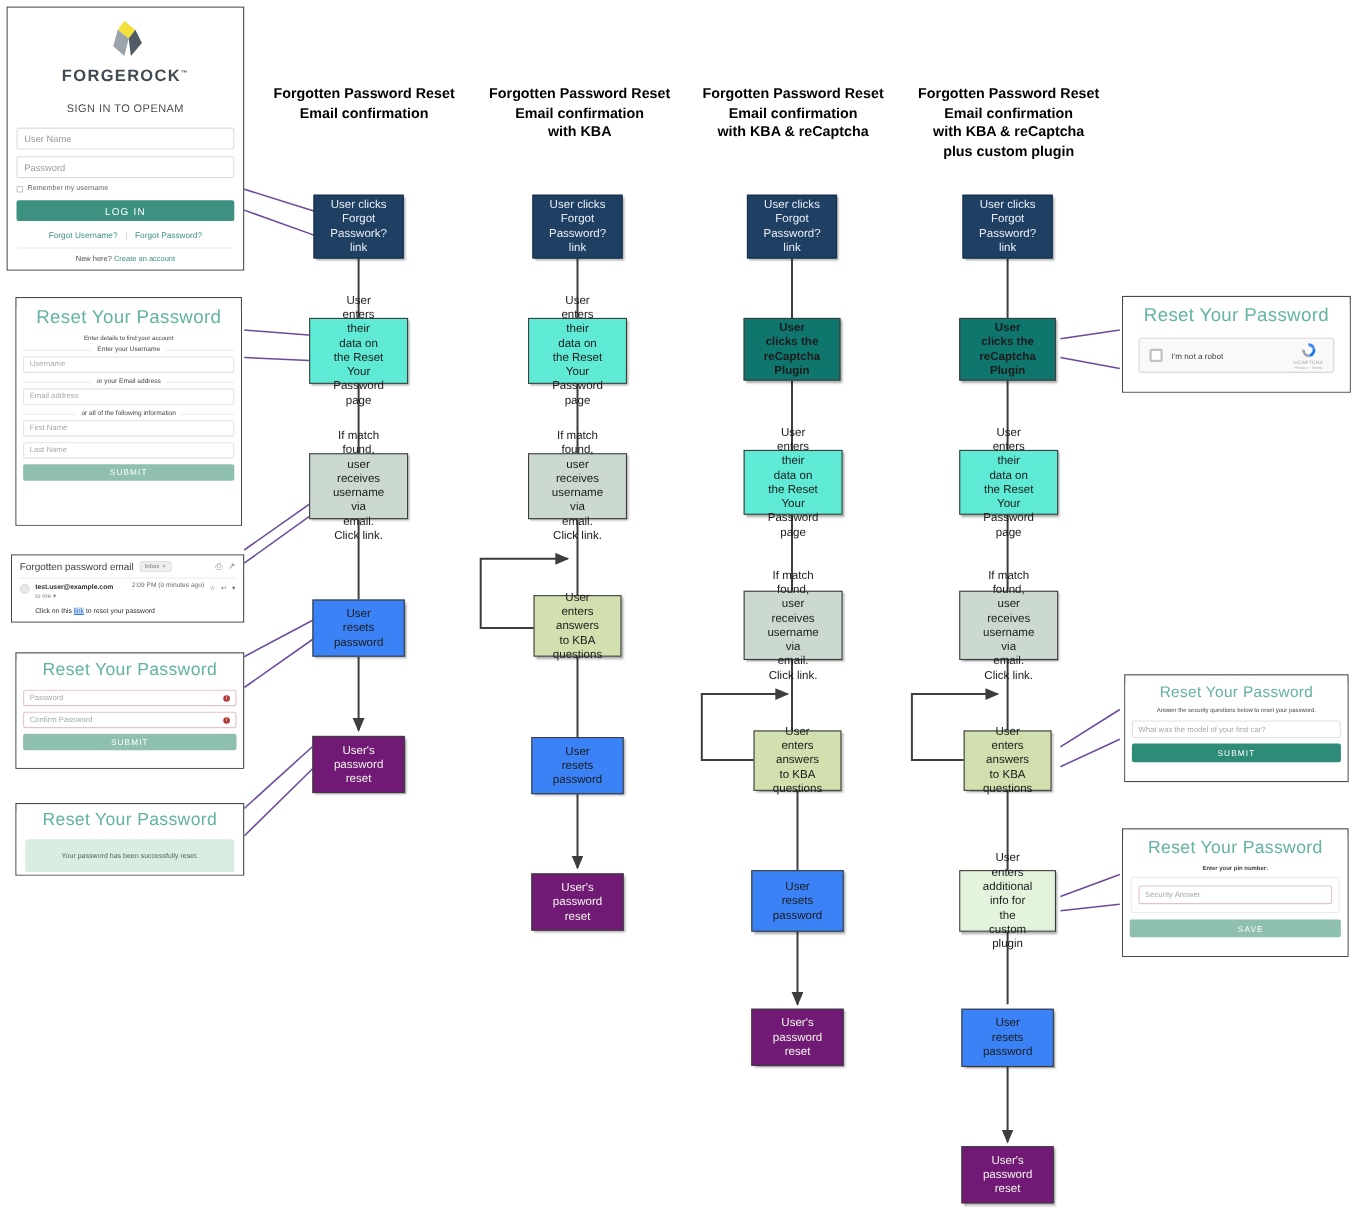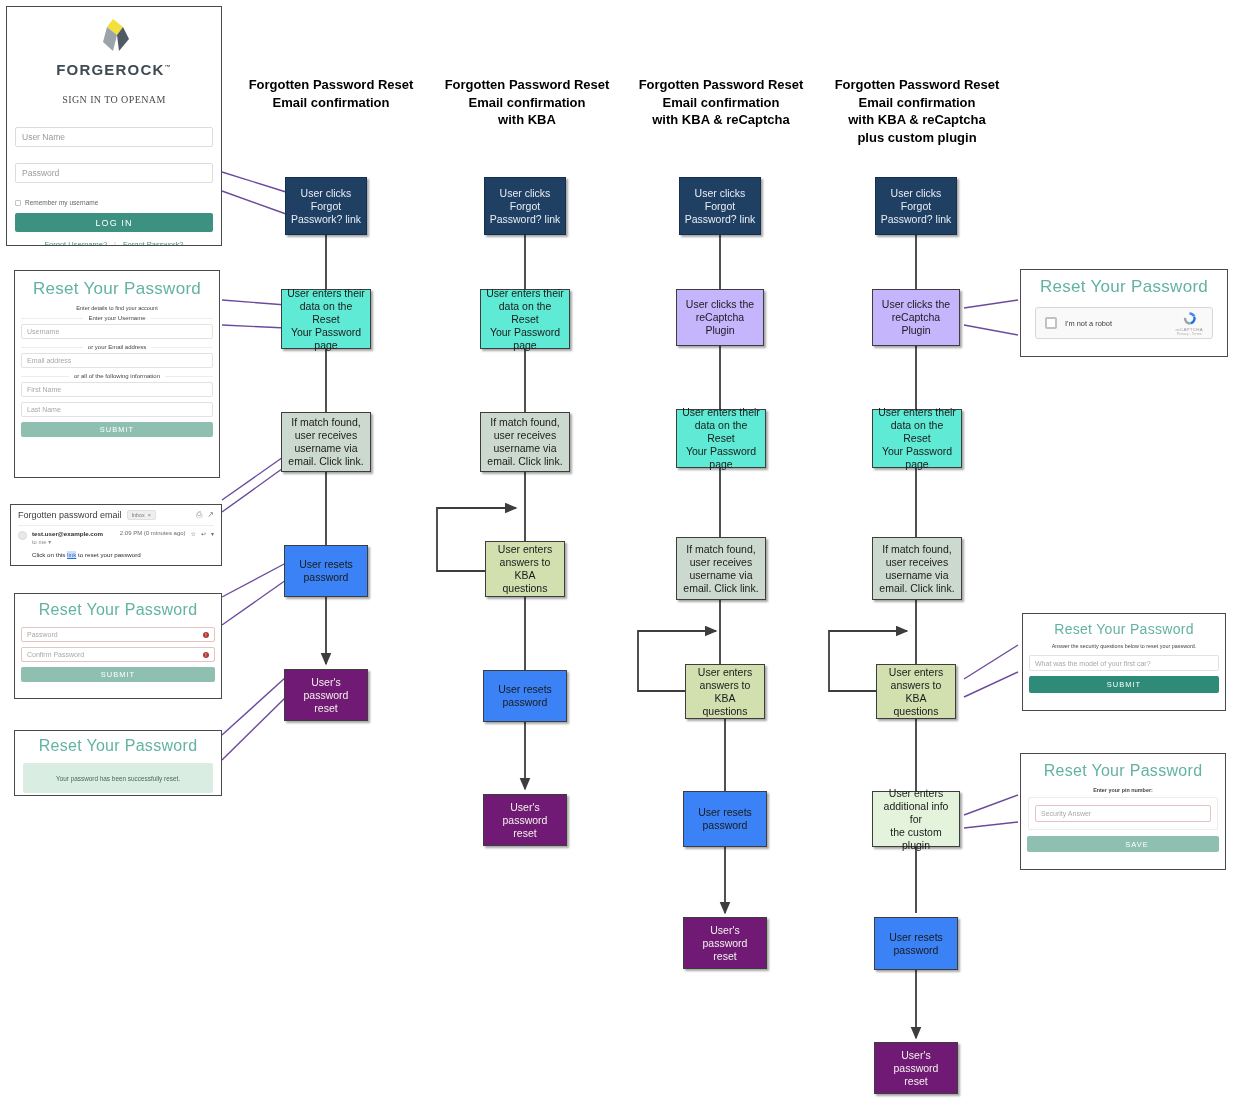--- a/index.html
+++ b/index.html
@@ -14,33 +14,33 @@
 
   
   #wires { position:absolute; left:0; top:0; width:1238px; height:1100px; z-index:1; }
 
   
   .node {
     position:absolute; z-index:3;
     display:flex; align-items:center; justify-content:center;
     text-align:center;
     font-size:10.5px; line-height:13px;
-    padding:3px 4px;
+    padding:3px 20px;
     border:1px solid #3d3d3d;
     box-shadow:2px 2px 2px rgba(0,0,0,0.35);
     white-space:pre-line;
   }
   .n-start  { background:#1f3f63; color:#e8eef5; border-color:#15304c; }
   .n-blue   { background:#5eead4; color:#1b1b1b; }
   .n-grey   { background:#ccd9cf; color:#1b1b1b; }
   .n-green  { background:#d2dfaf; color:#1b1b1b; }
   .n-lgreen { background:#e4f4dc; color:#1b1b1b; }
   .n-ice    { background:#3b82f6; color:#1b1b1b; }
   .n-olive  { background:#701a75; color:#f2f3ea; }
-  .n-amber  { background:#c4b5fd; color:#1b1b1b; }
+  .n-amber  { background:#0f766e; color:#1b1b1b;font-weight:bold; }
 
   
   .col-head {
     position:absolute; z-index:3;
     text-align:center; font-weight:bold; font-size:13px; line-height:17.5px;
     color:#000; white-space:pre-line;
   }
 
   
   .mock {
@@ -54,24 +54,24 @@
   
   .fr-logo-wrap { text-align:center; padding-top:10px; }
   .fr-mark { width:44px; height:40px; display:block; margin:0 auto 4px; }
   .fr-word {
     font-size:15px; font-weight:bold; letter-spacing:1.2px;
     color:#3f4a52; text-align:center;
   }
   .fr-word sup { font-size:6px; vertical-align:super; }
   .fr-signin {
     text-align:center; font-size:10px; color:#4a4a4a;
-    letter-spacing:.4px; margin:16px 0 22px;font-family:Liberation Serif, serif;
+    letter-spacing:.4px; margin:16px 0 11px;
   }
   .fr-field {
-    margin:0 8px 16px; height:20px; border:1px solid #dcdcdc; border-radius:2px;
+    margin:0 8px 6px; height:20px; border:1px solid #dcdcdc; border-radius:2px;
     display:flex; align-items:center; padding-left:6px;
     font-size:8.5px; color:#9a9a9a; background:#fff;
   }
   .fr-remember {
     margin:4px 8px 0; font-size:6.5px; color:#666;
     display:flex; align-items:center; gap:4px;
   }
   .fr-box {
     width:6px; height:6px; border:1px solid #c4c4c4; border-radius:1px; background:#fff;
     display:inline-block;
@@ -340,21 +340,21 @@
       <div class="fr-field">User Name</div>
       <div class="fr-field">Password</div>
       <div class="fr-remember">
         <span class="fr-box"></span>
         <span>Remember my username</span>
       </div>
       <div class="fr-login">LOG IN</div>
       <div class="fr-links">
         <span>Forgot Username?</span>
         <span class="sep">|</span>
-        <span>Forgot Passwork?</span>
+        <span>Forgot Password?</span>
       </div>
       <div class="fr-rule"></div>
       <div class="fr-new">
         <span>New here?</span>
         <a href="#">Create an account</a>
       </div>
     </div>
   </div>
 
   <div class="mock" style="left:14px; top:270px; width:206px; height:208px;">

